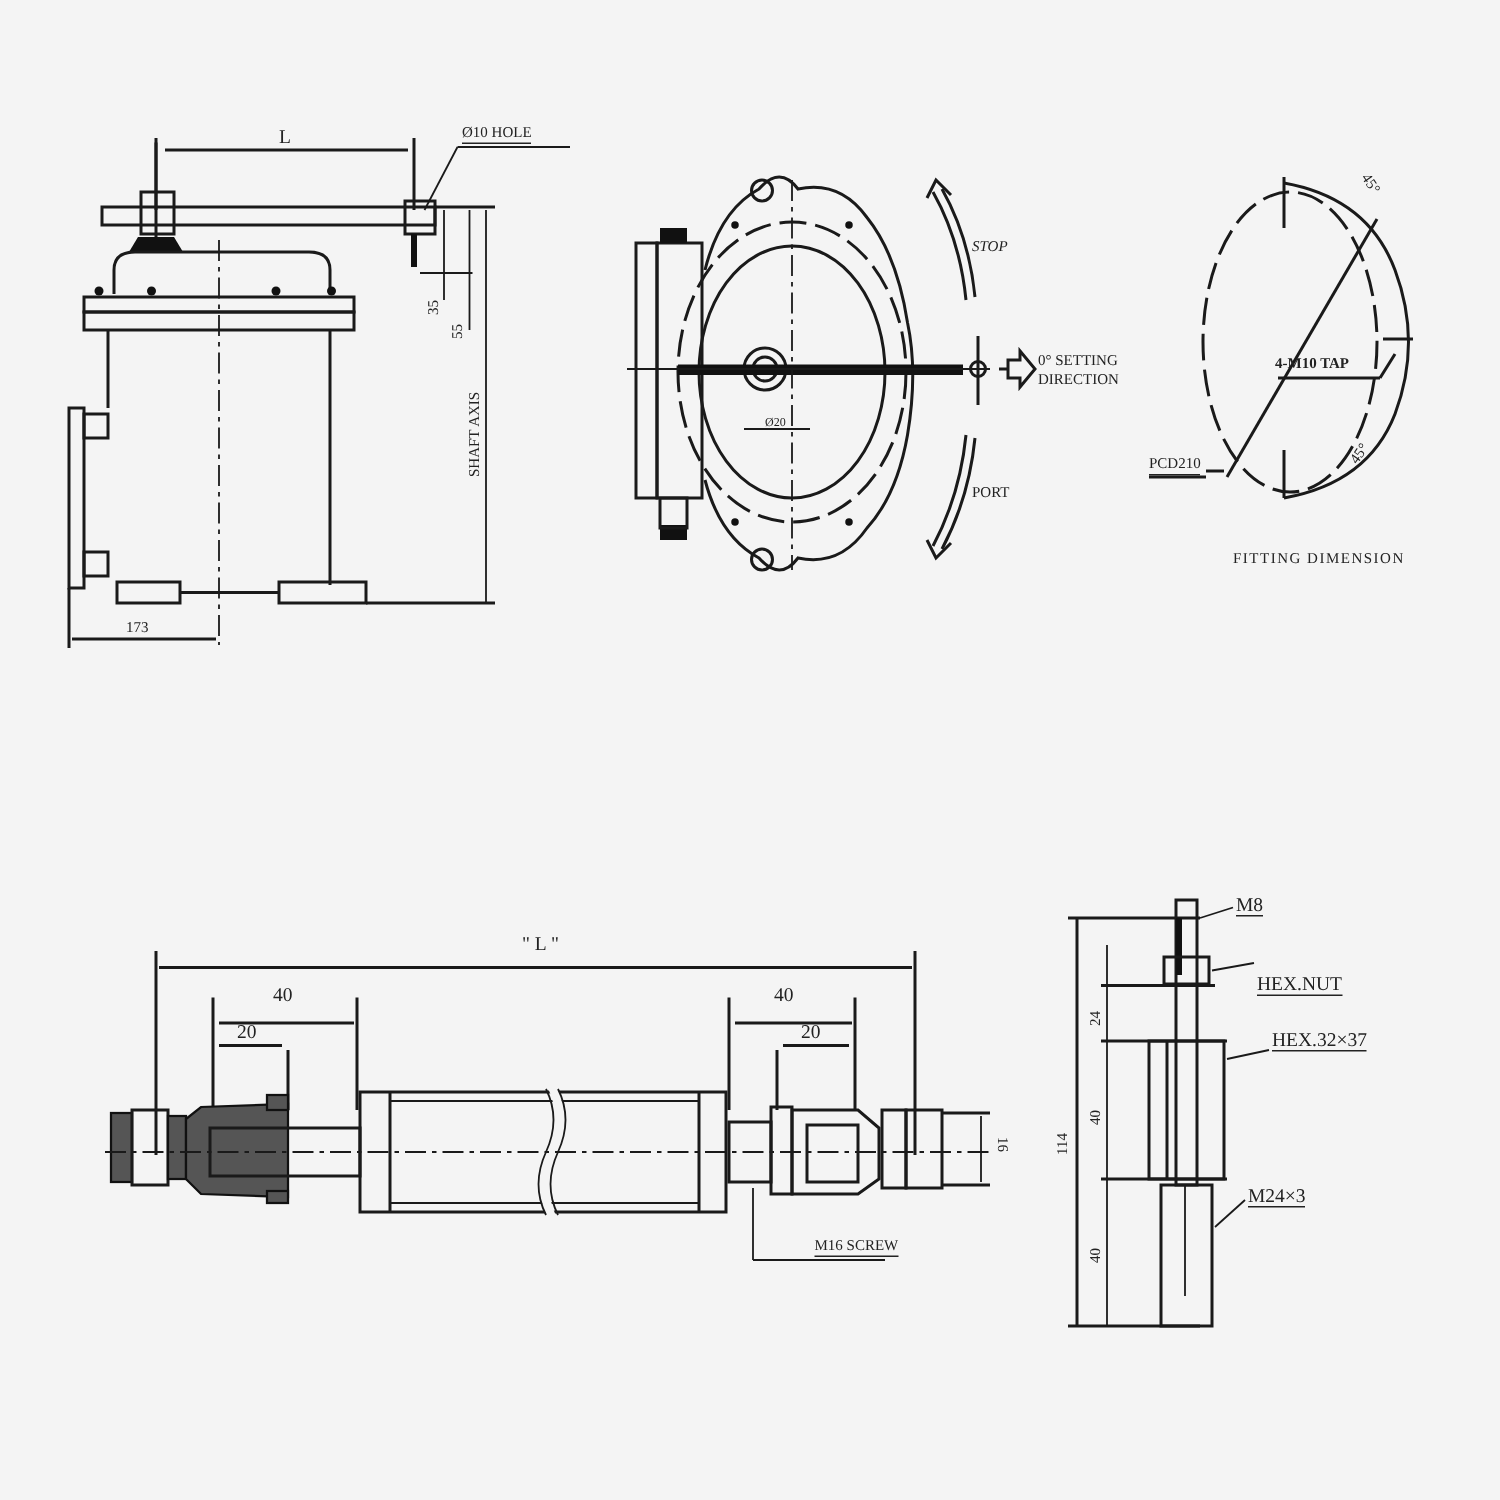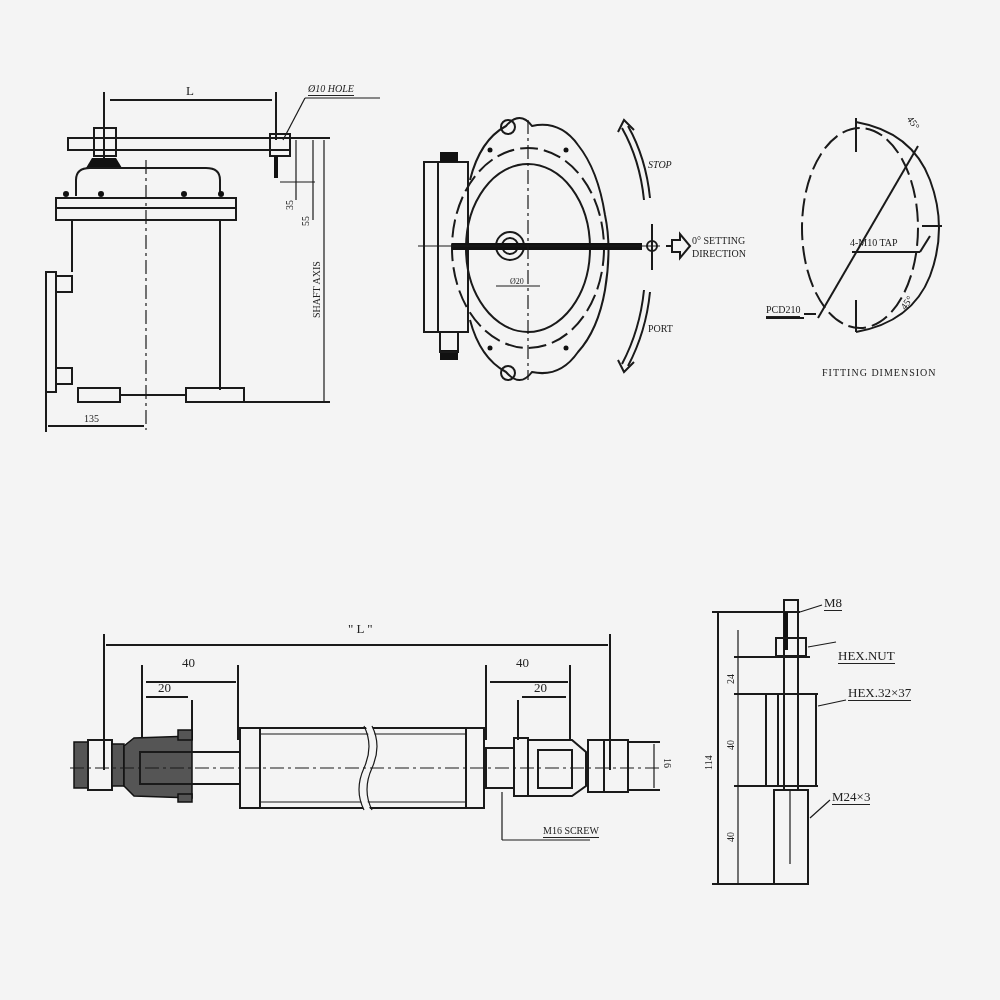--- a/index.html
+++ b/index.html
@@ -211,35 +211,35 @@
     <line class="thin" x1="790" y1="790" x2="790" y2="864"></line>
 
     <line class="thin" x1="800" y1="612" x2="822" y2="605"></line>
     <line class="thin" x1="808" y1="647" x2="836" y2="642"></line>
     <line class="thin" x1="818" y1="706" x2="846" y2="700"></line>
     <line class="thin" x1="810" y1="818" x2="830" y2="800"></line>
   </g>
 </svg>
 
 <div class="lbl" style="left:186px;top:84px;">L</div>
-<div class="lbl sm ul" style="left:308px;top:84px;font-style:italic;">Ø10 HOLE</div>
+<div class="lbl sm ul" style="left:308px;top:84px;">Ø10 HOLE</div>
 <div class="lbl sm vert" style="left:285px;top:210px;">35</div>
 <div class="lbl sm vert" style="left:301px;top:226px;">55</div>
 <div class="lbl sm vert" style="left:312px;top:318px;">SHAFT AXIS</div>
-<div class="lbl sm" style="left:84px;top:414px;">135</div>
+<div class="lbl sm" style="left:84px;top:414px;">173</div>
 
 <div class="lbl sm" style="left:648px;top:160px;font-style:italic;">STOP</div>
 <div class="lbl sm" style="left:648px;top:324px;">PORT</div>
 <div class="lbl sm" style="left:692px;top:236px;">0° SETTING</div>
 <div class="lbl sm" style="left:692px;top:249px;">DIRECTION</div>
 <div class="lbl sm" style="left:510px;top:278px;font-size:8px;">Ø20</div>
 
 <div class="lbl sm" style="left:906px;top:118px;transform:rotate(55deg);">45°</div>
 <div class="lbl sm" style="left:900px;top:298px;transform:rotate(-55deg);">45°</div>
-<div class="lbl sm" style="left:850px;top:238px;">4-M10 TAP</div>
+<div class="lbl sm" style="left:850px;top:238px;font-weight:bold;">4-M10 TAP</div>
 <div class="lbl sm ul" style="left:766px;top:305px;">PCD210</div>
 <div class="lbl sm" style="left:822px;top:368px;letter-spacing:1px;text-align:center;">FITTING DIMENSION</div>
 
 <div class="lbl" style="left:348px;top:622px;">" L "</div>
 <div class="lbl" style="left:182px;top:656px;">40</div>
 <div class="lbl" style="left:158px;top:681px;">20</div>
 <div class="lbl" style="left:516px;top:656px;">40</div>
 <div class="lbl" style="left:534px;top:681px;">20</div>
 <div class="lbl sm vert90" style="left:672px;top:758px;">16</div>
 <div class="lbl sm ul" style="left:508px;top:826px;margin-left:35px;">M16 SCREW</div>

